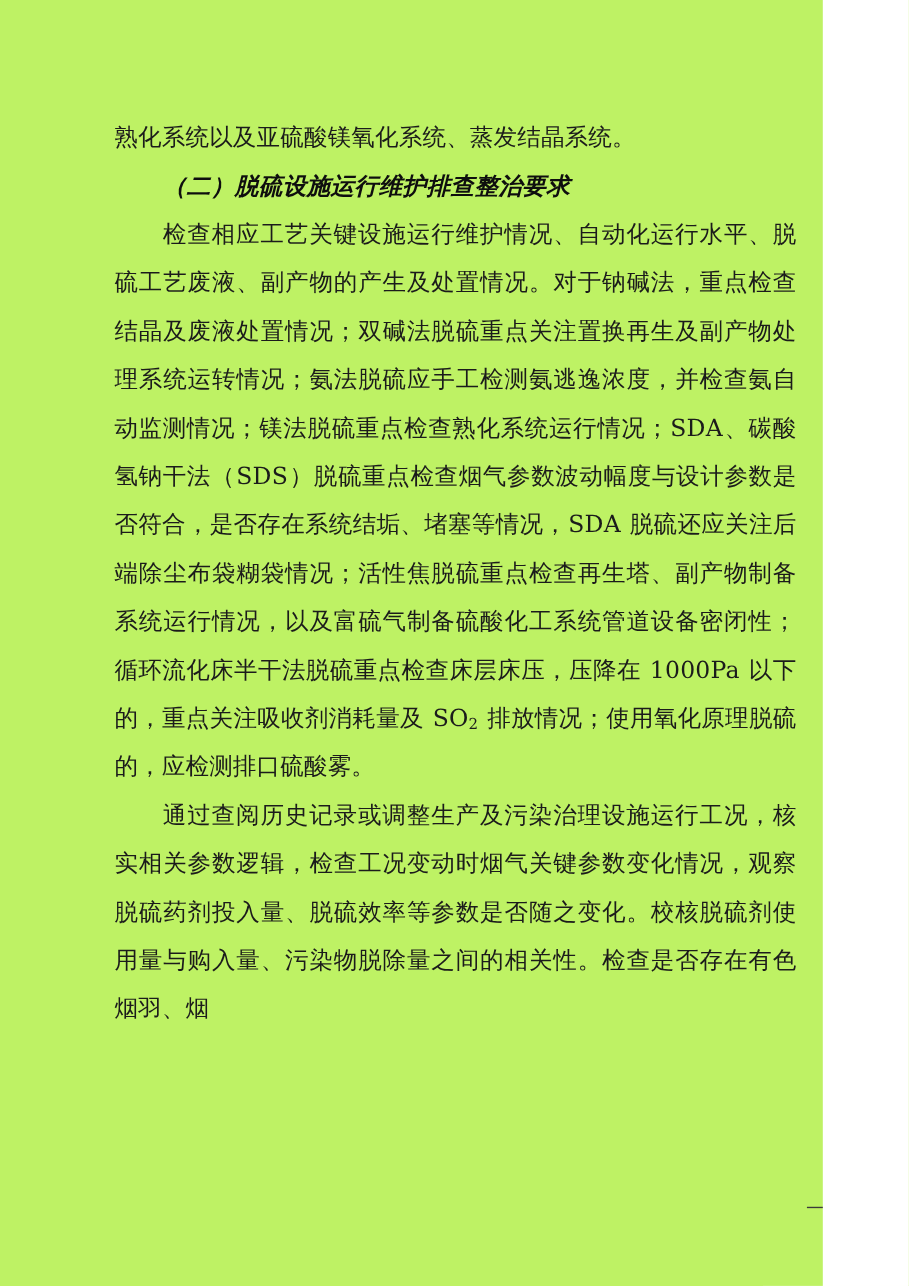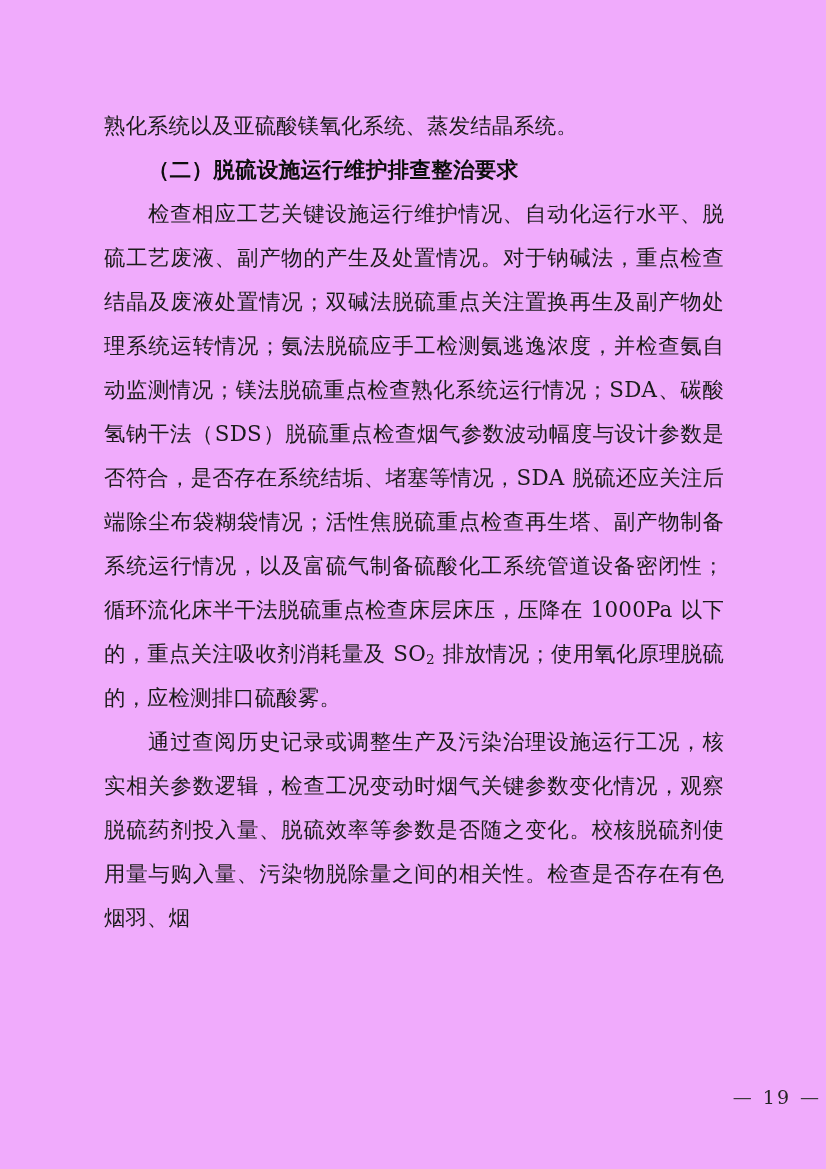--- a/index.html
+++ b/index.html
@@ -6,23 +6,23 @@
   html, body {
     margin: 0;
     padding: 0;
     background: #ffffff;
   }
   body {
     font-family: "DejaVu Serif", "Liberation Serif", serif;
   }
   .page {
     position: relative;
-    width: 826px;
+    width: 748px;
     height: 1169px;
-    background: #f0abfc;
+    background: #bef264;
     overflow: hidden;
     box-sizing: border-box;
   }
   .content {
     position: absolute;
     left: 104px;
     top: 104px;
     width: 620px;
   }
   
@@ -48,20 +48,21 @@
     font-size: 21.4px;
     line-height: 44px;
     font-weight: bold;
     color: #0e0e0e;
     margin: 0;
     letter-spacing: 0.4px;
     white-space: nowrap;
   }
   .heading.lvl2 {
     text-indent: 44px;
+    font-style: italic;
   }
   .heading.lvl3 {
     text-indent: 30px;
   }
   
   .lat {
     font-family: "DejaVu Serif", "Liberation Serif", serif;
     letter-spacing: 0.2px;
     padding: 0 1px;
   }

